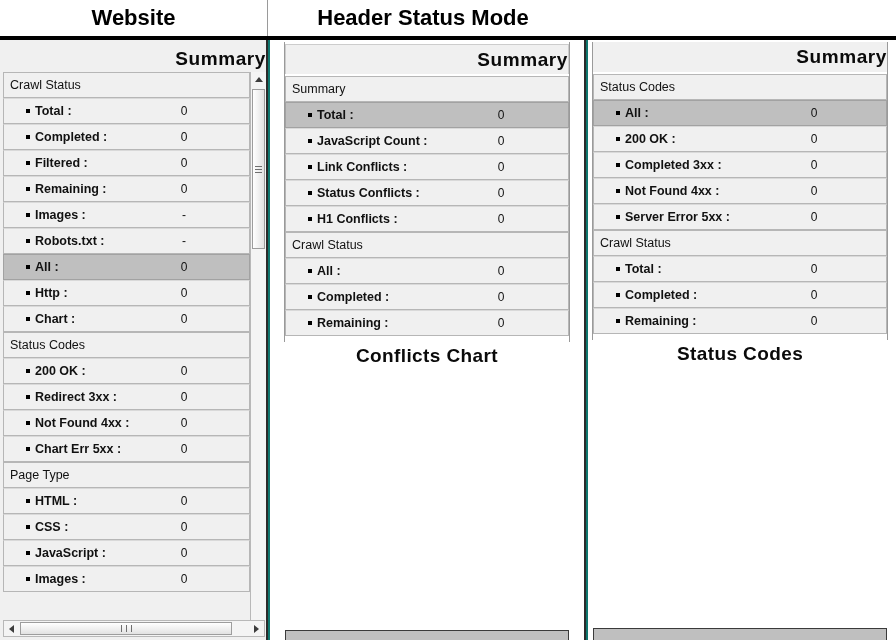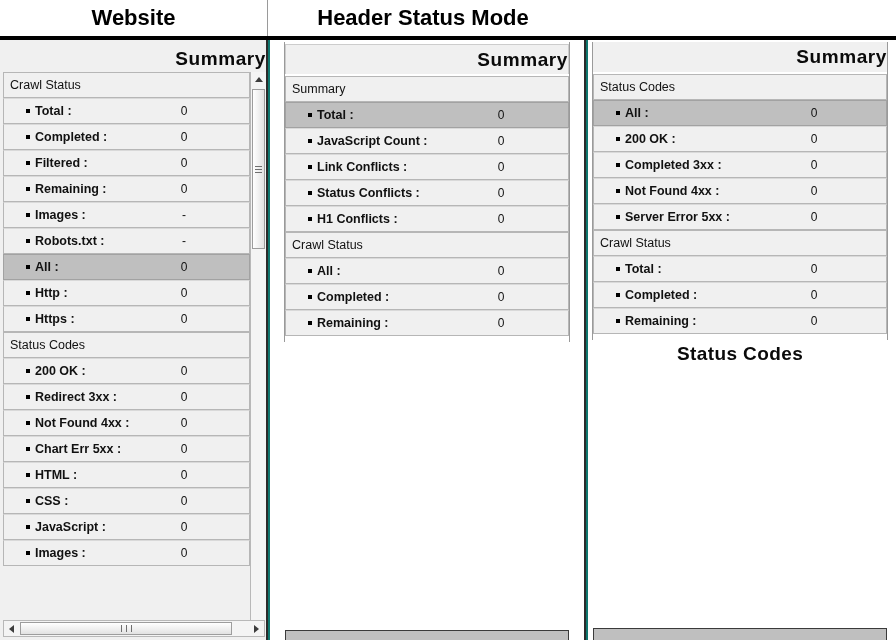--- a/index.html
+++ b/index.html
@@ -293,21 +293,21 @@
         <div class="srow item">
           <span class="lbl">
             <span class="bullet"></span>
             <span>Http :</span>
           </span>
           <span class="val" style="left: 120px; width: 120px;">0</span>
         </div>
         <div class="srow item">
           <span class="lbl">
             <span class="bullet"></span>
-            <span>Https :</span>
+            <span>Chart :</span>
           </span>
           <span class="val" style="left: 120px; width: 120px;">0</span>
         </div>
         <div class="srow group">
           <span class="lbl">
             <span>Status Codes</span>
           </span>
         </div>
         <div class="srow item">
           <span class="lbl">
@@ -329,20 +329,25 @@
             <span>Not Found 4xx :</span>
           </span>
           <span class="val" style="left: 120px; width: 120px;">0</span>
         </div>
         <div class="srow item">
           <span class="lbl">
             <span class="bullet"></span>
             <span>Chart Err 5xx :</span>
           </span>
           <span class="val" style="left: 120px; width: 120px;">0</span>
+        </div>
+        <div class="srow group">
+          <span class="lbl">
+            <span>Page Type</span>
+          </span>
         </div>
         <div class="srow item">
           <span class="lbl">
             <span class="bullet"></span>
             <span>HTML :</span>
           </span>
           <span class="val" style="left: 120px; width: 120px;">0</span>
         </div>
         <div class="srow item">
           <span class="lbl">
@@ -469,20 +474,21 @@
         </div>
         <div class="srow item">
           <span class="lbl">
             <span class="bullet"></span>
             <span>Remaining :</span>
           </span>
           <span class="val" style="left: 150px; width: 130px;">0</span>
         </div>
       </div>
 
+    <div class="chart-title panel-inner" style="left:15px; top:303px; width:284px; height:27px;">Conflicts Chart</div>
 
     <div class="chart-area panel-inner" style="left:15px; top:330px; width:284px; height:265px;">
       
     </div>
   </div>
 
   <div class="panel p2">
 
     <div class="panel-frame-line" style="left:4px; top:2px; width:1px; height:298px;"></div>
     <div class="panel-frame-line" style="left:299px; top:2px; width:1px; height:298px;"></div>

